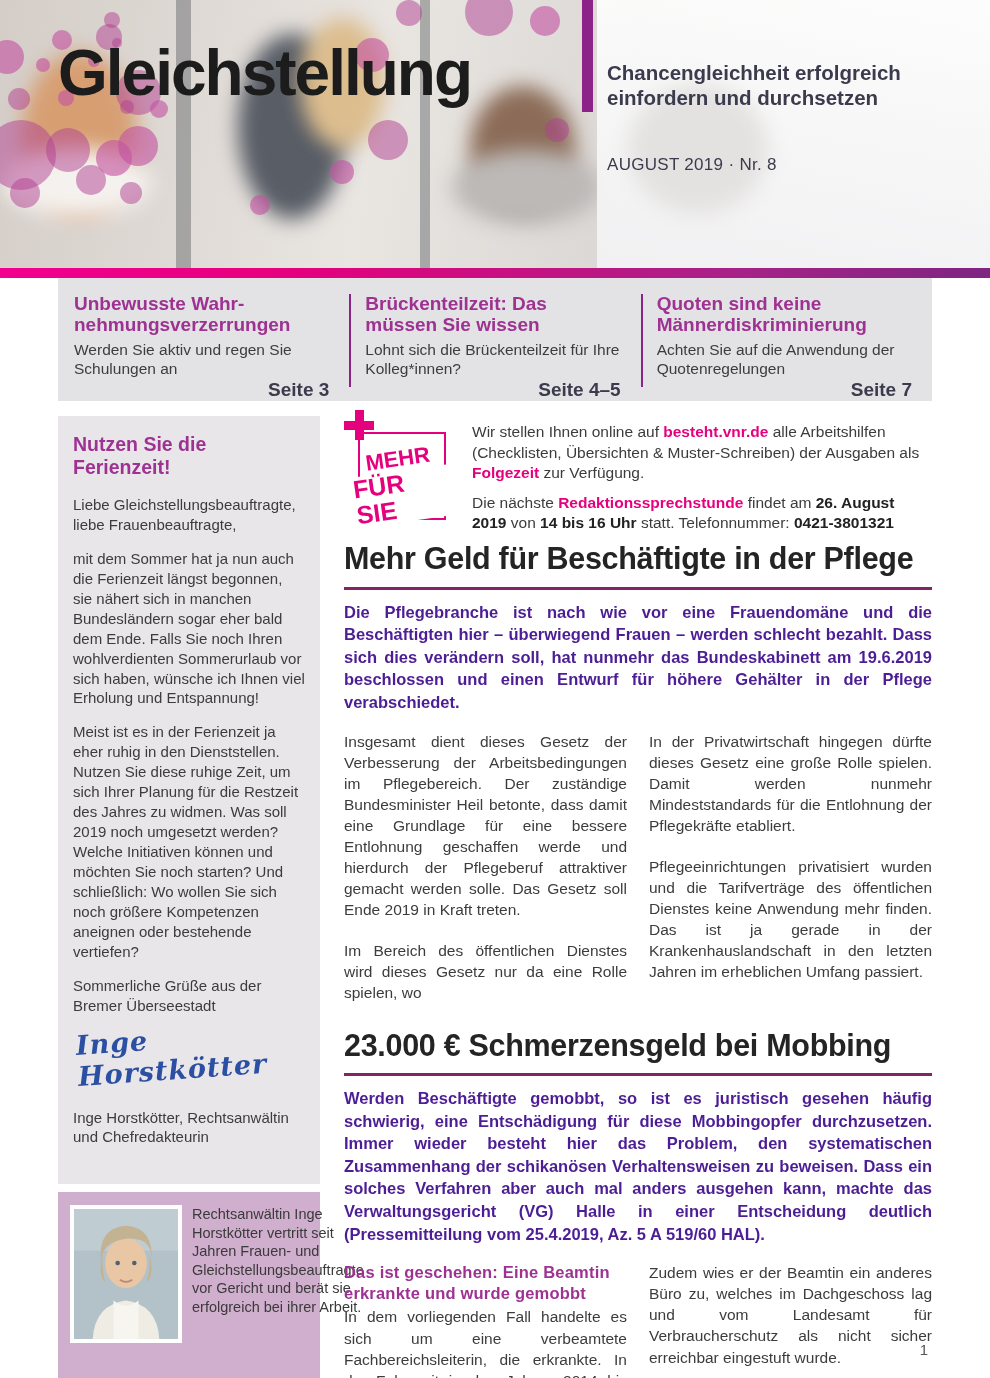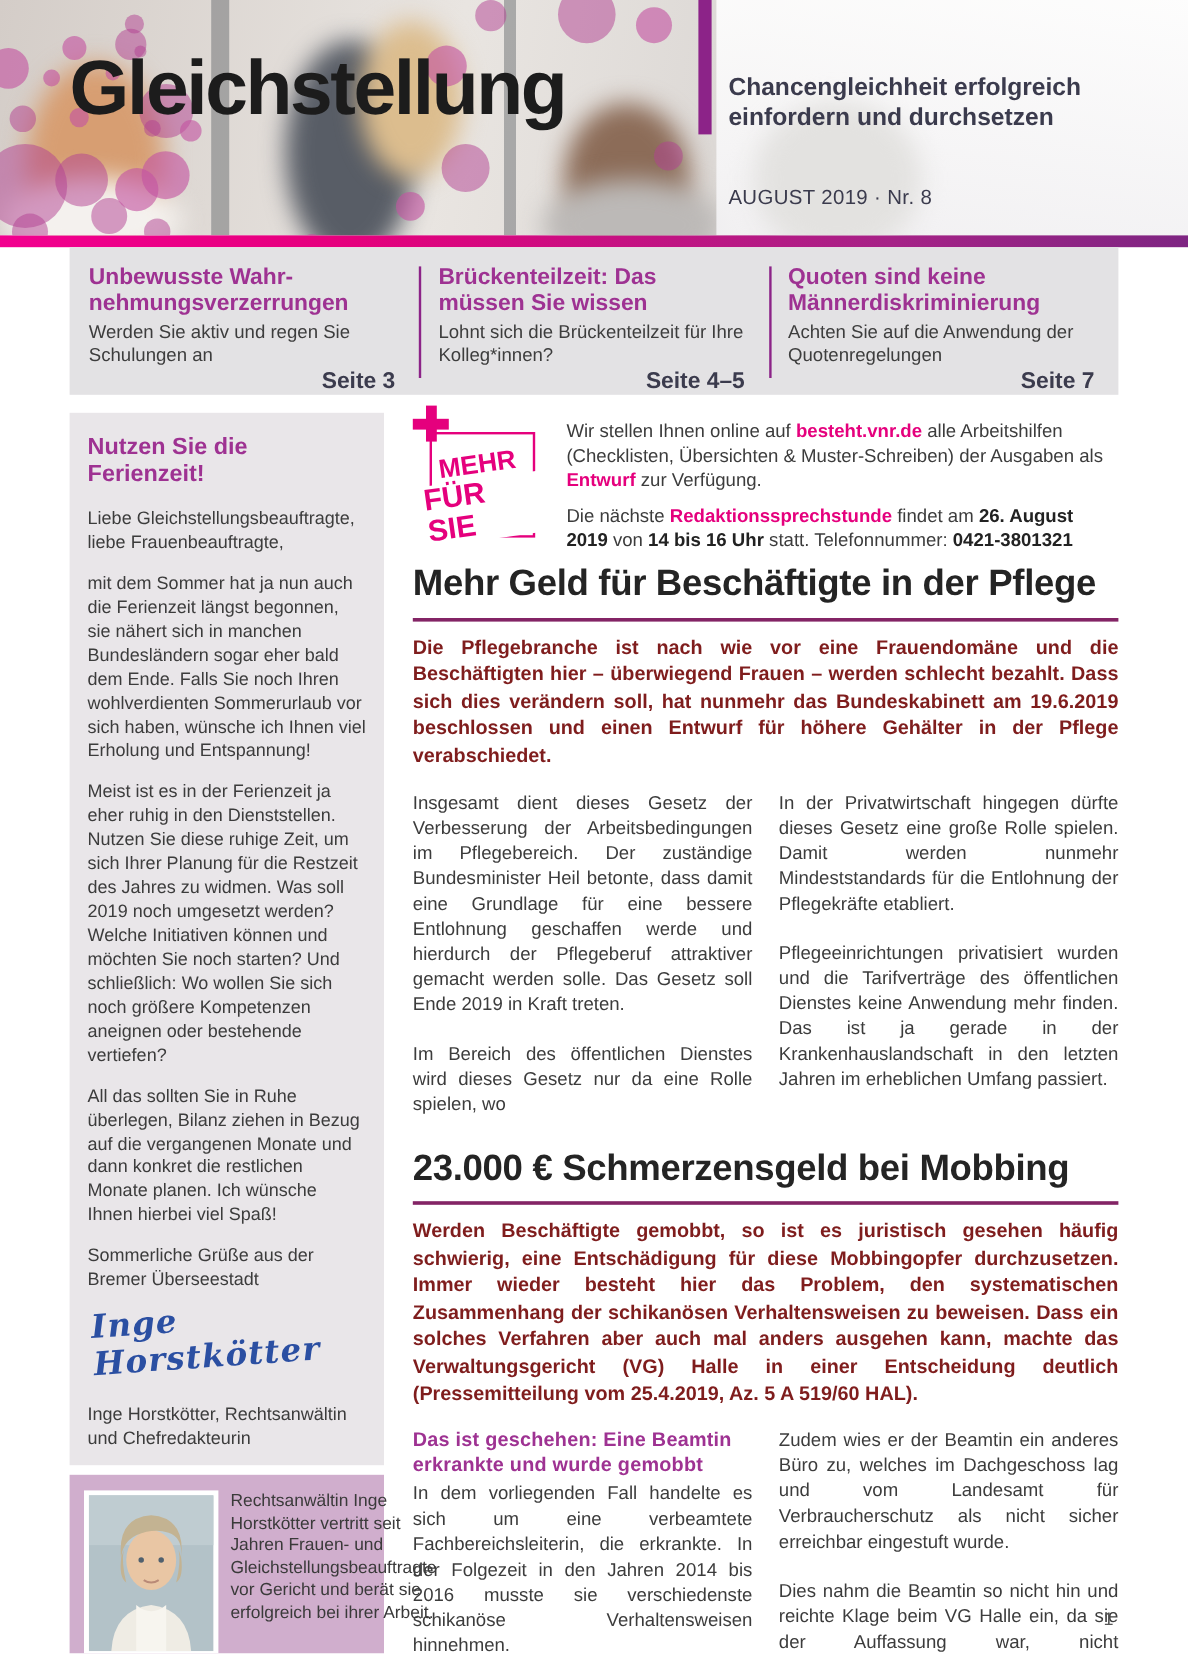--- a/index.html
+++ b/index.html
@@ -12,21 +12,21 @@
     --band:#e3e2e4;
     --sidebar:#e9e6e9;
     --mauve:#d0aecd;
   }
   *{margin:0;padding:0;box-sizing:border-box;}
   html,body{background:#fff;}
   body{font-family:"Liberation Sans",sans-serif;color:var(--text);}
   .page{position:relative;width:990px;height:1378px;background:#fff;overflow:hidden;margin:0 auto;}
 
   
-  .hero{position:relative;height:196px;overflow:hidden;
+  .hero{position:relative;height:268px;overflow:hidden;
     background:linear-gradient(100deg,#d4cdc8 0%,#e9e5e1 38%,#dcd8d5 62%,#f0efee 100%);}
   .hero .winbar{position:absolute;top:0;height:100%;background:#5e6166;opacity:.45;}
   .blob{position:absolute;border-radius:50%;filter:blur(10px);}
   .hero-right{position:absolute;left:597px;top:0;width:393px;height:100%;
     background:linear-gradient(180deg,rgba(255,255,255,.88),rgba(244,243,245,.9));}
   .dot{position:absolute;border-radius:50%;background:rgba(178,64,146,.5);}
   .dot.d2{background:rgba(196,84,162,.62);}
   .hero-title{position:absolute;left:58px;top:40px;color:#1c1c1c;line-height:1.04;
     font-weight:700;font-size:64px;letter-spacing:-2px;}
   .title-row2{display:flex;align-items:baseline;}
@@ -79,21 +79,21 @@
   .badge .btxt .l1{display:inline-block;background:#fff;padding:0 3px;font-size:22px;margin-left:16px;}
   .badge .btxt .l2{display:inline-block;background:#fff;padding:0 3px;font-size:25px;margin-top:1px;}
   .promo-text{padding-top:6px;font-size:15.5px;line-height:1.33;color:#3c3c3c;}
   .promo-text p + p{margin-top:9px;}
   .seg-pink{color:var(--pink);font-weight:700;}
   .seg-bold{font-weight:700;color:#222;}
 
   
   .headline{font-size:30.5px;line-height:1.1;font-weight:700;color:#242424;letter-spacing:-.3px;}
   .rule{height:3px;background:var(--rule);margin:11px 0 11px 0;}
-  .intro{font-weight:700;font-size:16.5px;line-height:1.37;color:#7f1d1d;text-align:justify;hyphens:auto;}
+  .intro{font-weight:700;font-size:16.5px;line-height:1.37;color:#4c1d95;text-align:justify;hyphens:auto;}
   .cols{display:flex;gap:22px;margin-top:17px;}
   .col{flex:1;min-width:0;}
   .col p{font-size:15.5px;line-height:1.36;text-align:justify;hyphens:auto;}
   .col p + p{margin-top:20px;}
   .subhead{color:var(--purple);font-weight:700;font-size:16.5px;line-height:1.25;margin-bottom:3px;letter-spacing:.2px;}
   .article2{margin-top:25px;}
   .pageno{position:absolute;right:62px;bottom:20px;font-size:15px;color:#555;}
 </style>
 </head>
 <body>
@@ -176,21 +176,20 @@
   <div class="content">
 
     <div class="sidebar">
       <div class="editorial">
         <h2>Nutzen Sie die Ferienzeit!</h2>
         <div class="paras">
             <p>Liebe Gleichstellungsbeauftragte,
 liebe Frauenbeauftragte,</p>
             <p>mit dem Sommer hat ja nun auch die Ferienzeit längst begonnen, sie nähert sich in manchen Bundesländern sogar eher bald dem Ende. Falls Sie noch Ihren wohlverdienten Sommerurlaub vor sich haben, wünsche ich Ihnen viel Erholung und Entspannung!</p>
             <p>Meist ist es in der Ferienzeit ja eher ruhig in den Dienststellen. Nutzen Sie diese ruhige Zeit, um sich Ihrer Planung für die Restzeit des Jahres zu widmen. Was soll 2019 noch umgesetzt werden? Welche Initiativen können und möchten Sie noch starten? Und schließlich: Wo wollen Sie sich noch größere Kompetenzen aneignen oder bestehende vertiefen?</p>
-            <p>All das sollten Sie in Ruhe überlegen, Bilanz ziehen in Bezug auf die vergangenen Monate und dann konkret die restlichen Monate planen. Ich wünsche Ihnen hierbei viel Spaß!</p>
             <p>Sommerliche Grüße aus der Bremer Überseestadt</p>
           </div>
         <div class="signature">Inge Horstkötter</div>
         <div class="byline">Inge Horstkötter, Rechtsanwältin und Chefredakteurin</div>
       </div>
 
       <div class="author-box">
         <div class="author-top">
           <div class="author-photo">
             <svg viewBox="0 0 100 125">
@@ -218,21 +217,21 @@
       <div class="promo">
         <div class="badge">
           <span class="plus"></span>
           <span class="frame"></span>
           <span class="btxt">
             <span class="l1">MEHR</span><br>
             <span class="l2">FÜR SIE</span>
           </span>
         </div>
         <div class="promo-text">
-          <p><span>Wir stellen Ihnen online auf </span><span class="seg-pink">besteht.vnr.de</span><span> alle Arbeitshilfen (Checklisten, Übersichten &amp; Muster-Schreiben) der Ausgaben als </span><span class="seg-pink">Entwurf</span><span> zur Verfügung.</span></p>
+          <p><span>Wir stellen Ihnen online auf </span><span class="seg-pink">besteht.vnr.de</span><span> alle Arbeitshilfen (Checklisten, Übersichten &amp; Muster-Schreiben) der Ausgaben als </span><span class="seg-pink">Folgezeit</span><span> zur Verfügung.</span></p>
           <p><span>Die nächste </span><span class="seg-pink">Redaktionssprechstunde</span><span> findet am </span><span class="seg-bold">26. August 2019</span><span> von </span><span class="seg-bold">14 bis 16 Uhr</span><span> statt. Telefonnummer: </span><span class="seg-bold">0421-3801321</span></p>
         </div>
       </div>
 
       <div class="article1">
         <h1 class="headline">Mehr Geld für Beschäftigte in der Pflege</h1>
         <div class="rule"></div>
         <p class="intro">Die Pflegebranche ist nach wie vor eine Frauendomäne und die Beschäftigten hier – überwiegend Frauen – werden schlecht bezahlt. Dass sich dies verändern soll, hat nunmehr das Bundeskabinett am 19.6.2019 beschlossen und einen Entwurf für höhere Gehälter in der Pflege verabschiedet.</p>
         <div class="cols">
           <div class="col">

